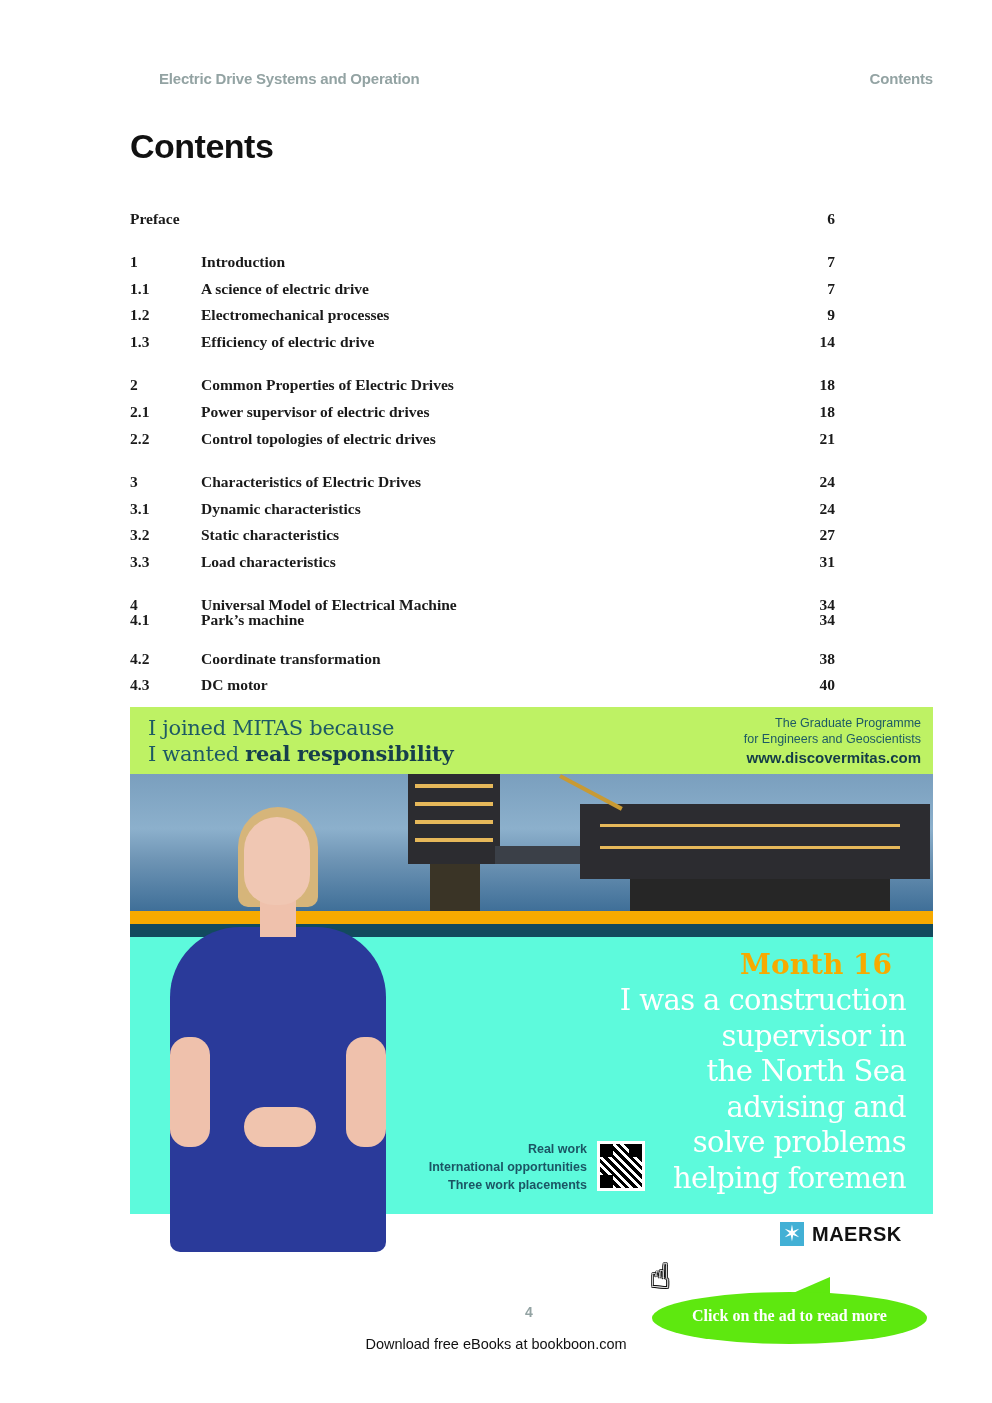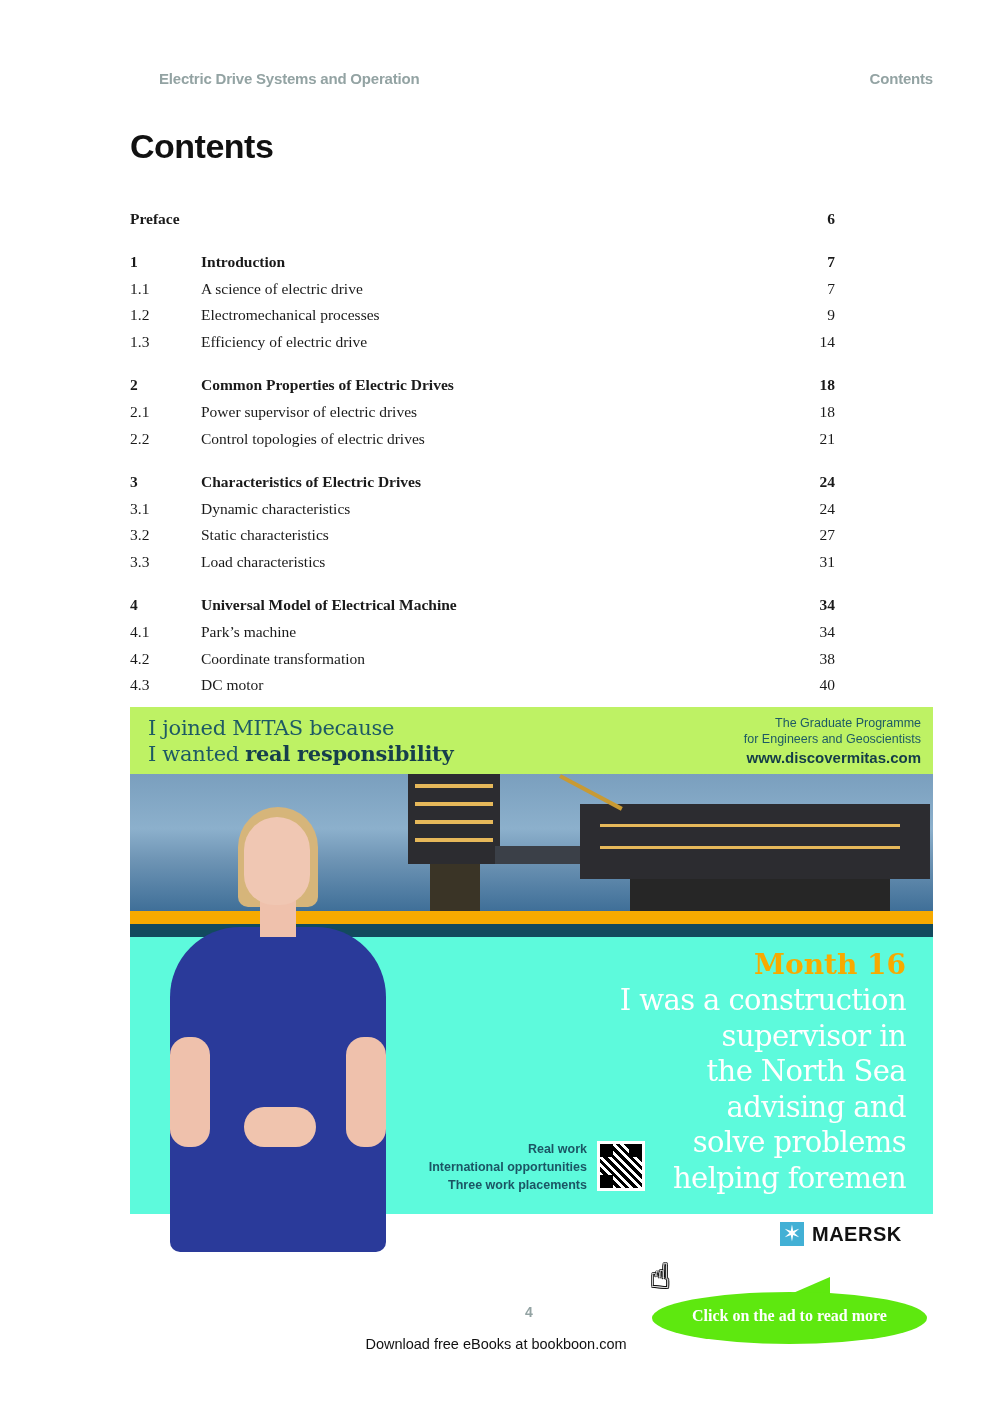--- a/index.html
+++ b/index.html
@@ -8,21 +8,21 @@
 
   .running-head { position: absolute; top: 70px; left: 130px; width: 803px; height: 20px;
     font-family: "Liberation Sans", sans-serif; font-size: 15px; color: #93a3a3; font-weight: bold; letter-spacing: -0.2px; }
   .running-head .left { position: absolute; left: 0; top: 0; margin-left: 29px; }
   .running-head .right { position: absolute; right: 0; top: 0; }
 
   .page-title { position: absolute; top: 127px; left: 130px; font-family: "Liberation Sans", sans-serif;
     font-size: 34px; color: #111; letter-spacing: -0.5px; }
 
   .toc { position: absolute; top: 210px; left: 130px; width: 705px; }
-  .toc-row { position: absolute; left: 0; width: 705px; height: 22px; font-size: 15.5px; }
+  .toc-row { position: absolute; left: 0; width: 705px; height: 22px; font-size: 15.5px; font-weight: bold; }
   .toc-row .num { position: absolute; left: 0; top: 0; }
   .toc-row .title { position: absolute; left: 71px; top: 0; }
   .toc-row .page { position: absolute; right: 0; top: 0; }
   .toc-row.bold { font-weight: bold; }
 
   
   .ad { position: absolute; left: 130px; top: 707px; width: 803px; height: 545px; }
   .ad-top { position: absolute; left: 0; top: 0; width: 803px; height: 67px; background: #bef264; }
   .ad-slogan { position: absolute; left: 18px; top: 9px; font-family: "DejaVu Serif", serif; font-size: 21px;
     color: #1e5a64; line-height: 25px; letter-spacing: -0.3px; }
@@ -34,21 +34,21 @@
 
   .ad-photo { position: absolute; left: 0; top: 67px; width: 803px; height: 137px;
     background: linear-gradient(180deg, #7a9fbe 0%, #8cb0cc 40%, #6f95b5 62%, #3f6f98 100%); overflow: hidden; }
   .rig { position: absolute; background: #2c2c30; }
   .rig-light { position: absolute; background: #e6b85a; }
 
   .stripe-orange { position: absolute; left: 0; top: 204px; width: 803px; height: 13px; background: #f7aa00; }
   .stripe-teal { position: absolute; left: 0; top: 217px; width: 803px; height: 13px; background: #124a5e; }
 
   .ad-main { position: absolute; left: 0; top: 230px; width: 803px; height: 277px; background: #5dfadc; }
-  .month { position: absolute; right: 27px; top: 11px; font-family: "DejaVu Serif", serif; font-weight: bold;
+  .month { position: absolute; right: 41px; top: 11px; font-family: "DejaVu Serif", serif; font-weight: bold;
     font-size: 28px; color: #f7aa00; }
   .quote { position: absolute; right: 27px; top: 46px; text-align: right; font-family: "DejaVu Serif", serif;
     font-size: 29px; color: #ffffff; line-height: 35.5px; letter-spacing: -0.6px; }
   .perks { position: absolute; right: 346px; top: 203px; text-align: right; font-family: "Liberation Sans", sans-serif;
     font-size: 12.5px; font-weight: bold; color: #1b5564; line-height: 18px; }
   .qr { position: absolute; left: 467px; top: 204px; width: 48px; height: 50px; background: #fff; padding: 3px; }
   .qr div { width: 100%; height: 100%;
     background:
       linear-gradient(90deg, #000 0 30%, transparent 30% 70%, #000 70% 100%) top/100% 30% no-repeat,
       linear-gradient(90deg, #000 0 30%, transparent 30% 100%) bottom/100% 30% no-repeat,
@@ -154,21 +154,21 @@
   <div class="toc-row" style="top:343px">
     <span class="num">3.3</span>
     <span class="title">Load characteristics</span>
     <span class="page">31</span>
   </div>
   <div class="toc-row bold" style="top:386px">
     <span class="num">4</span>
     <span class="title">Universal Model of Electrical Machine</span>
     <span class="page">34</span>
   </div>
-  <div class="toc-row" style="top:413px">
+  <div class="toc-row" style="top:401px">
     <span class="num">4.1</span>
     <span class="title">Park’s machine</span>
     <span class="page">34</span>
   </div>
   <div class="toc-row" style="top:440px">
     <span class="num">4.2</span>
     <span class="title">Coordinate transformation</span>
     <span class="page">38</span>
   </div>
   <div class="toc-row" style="top:466px">

